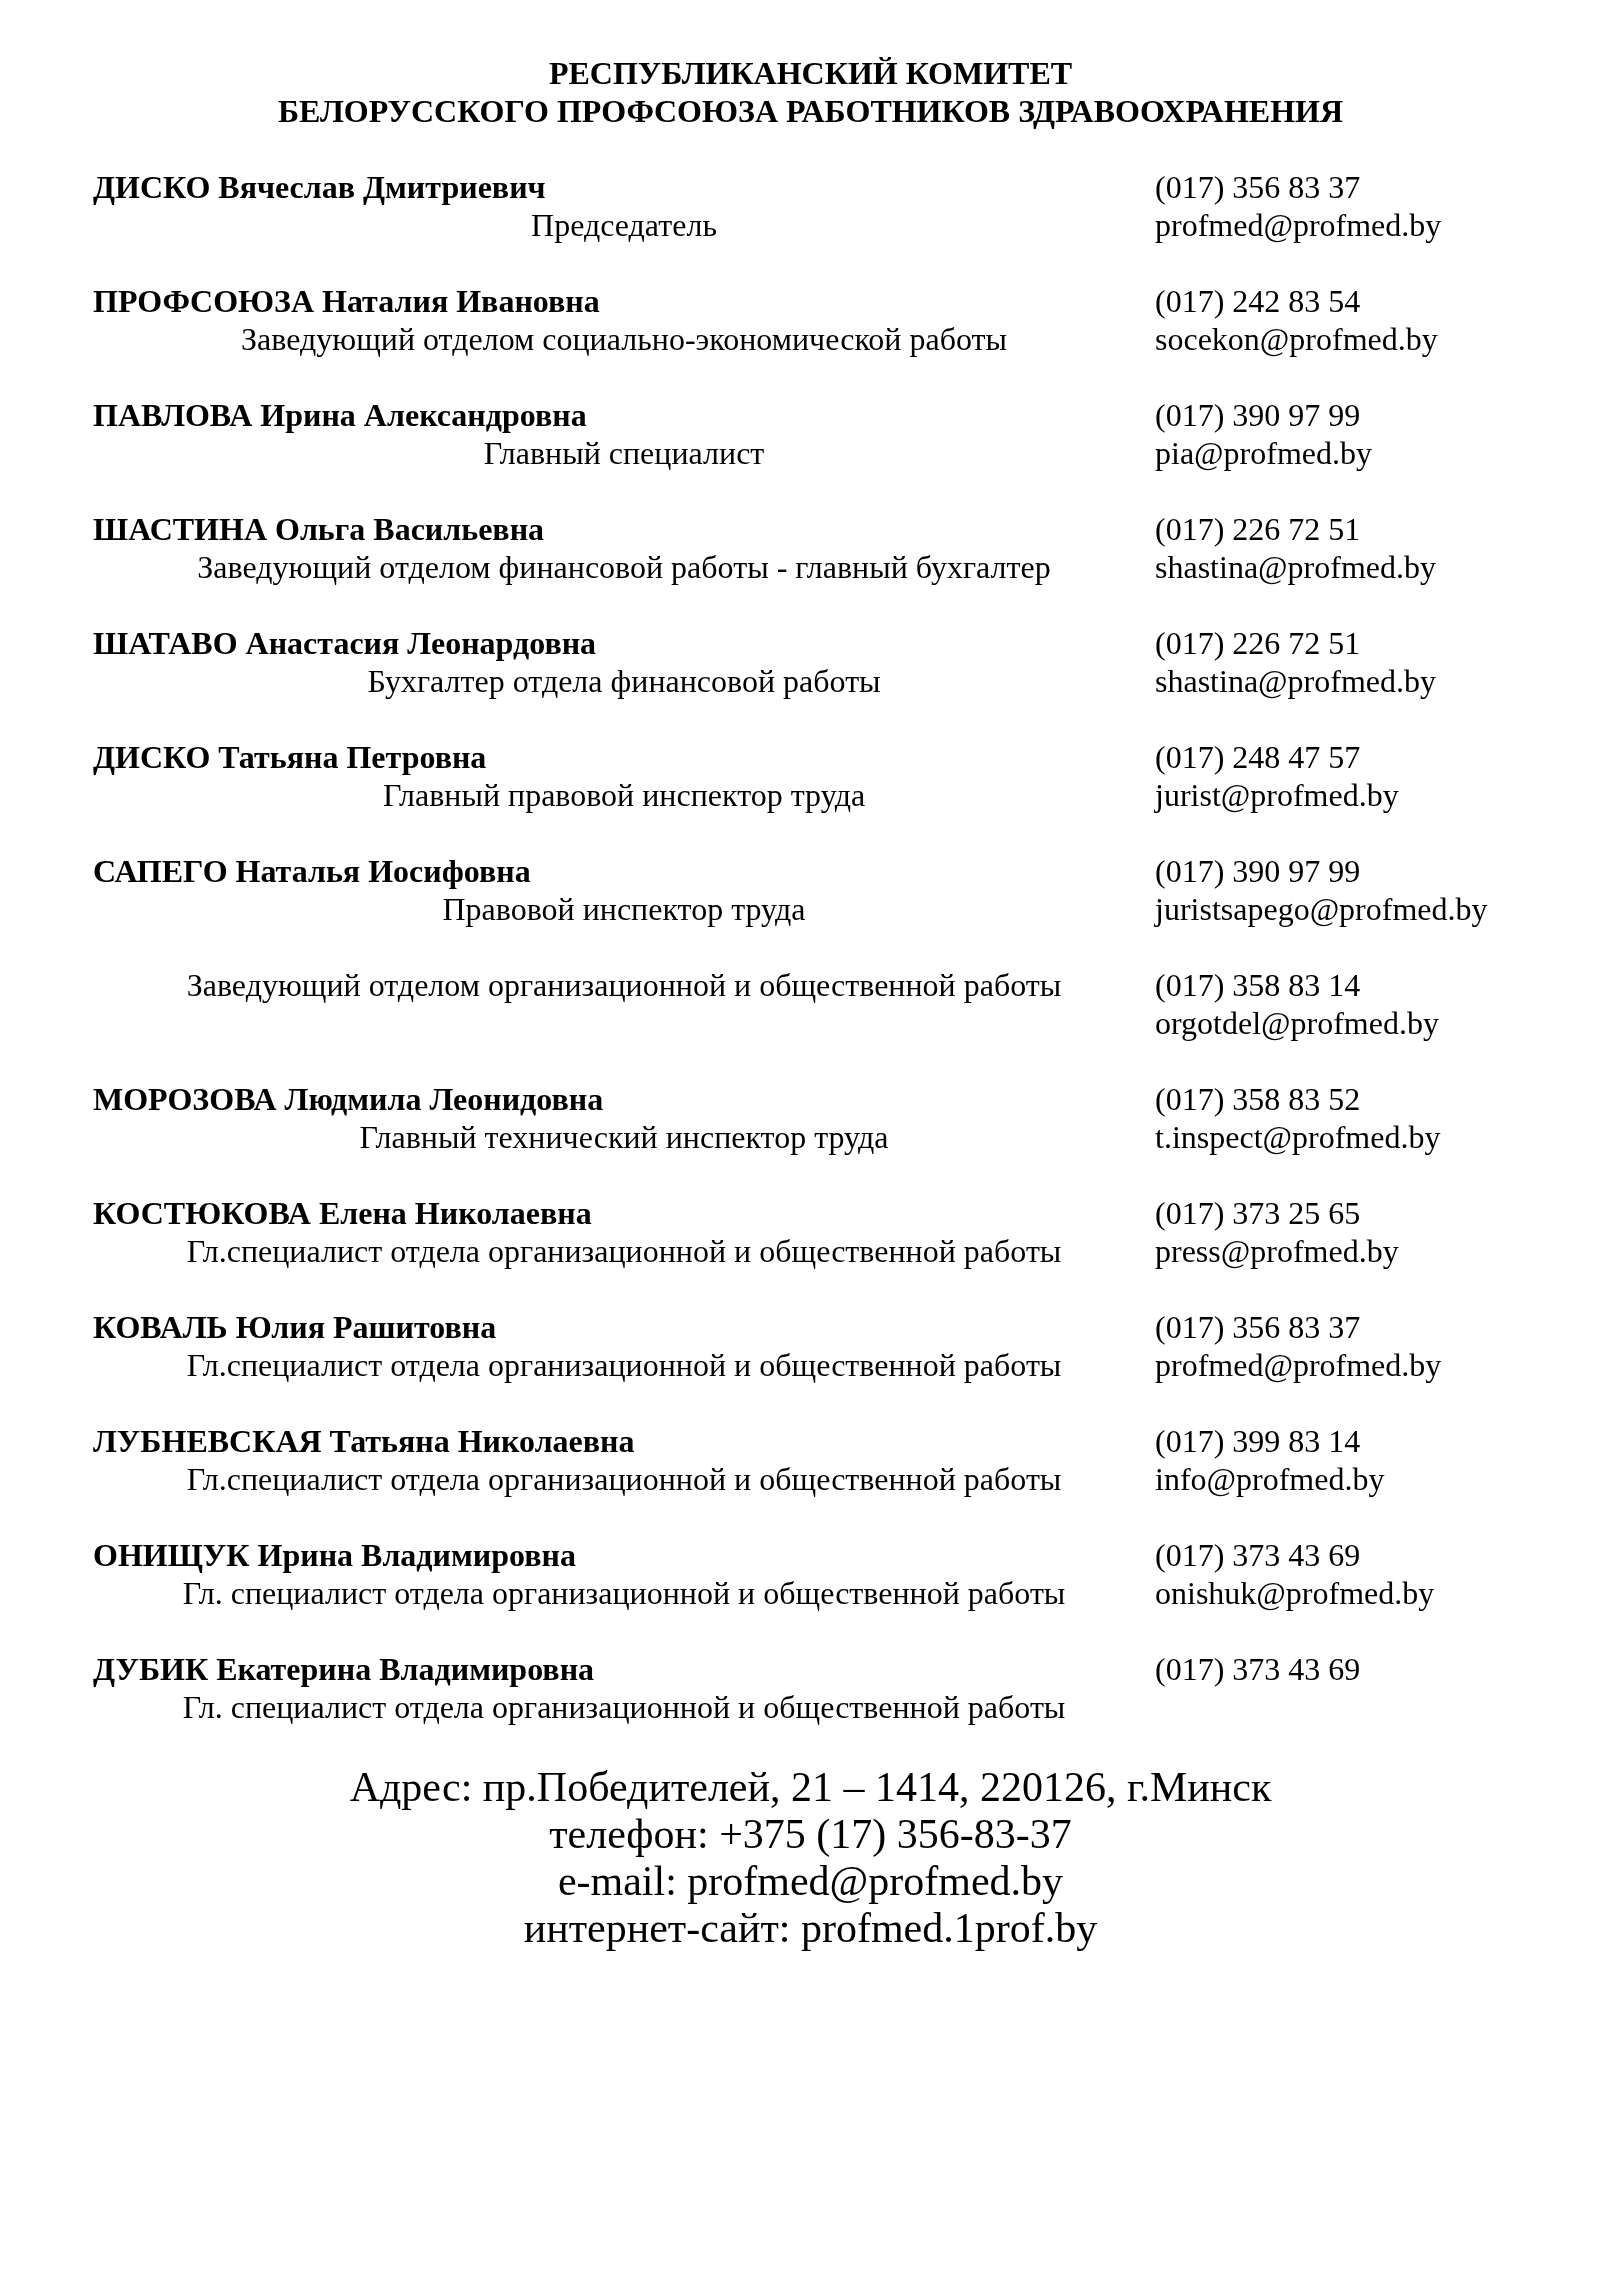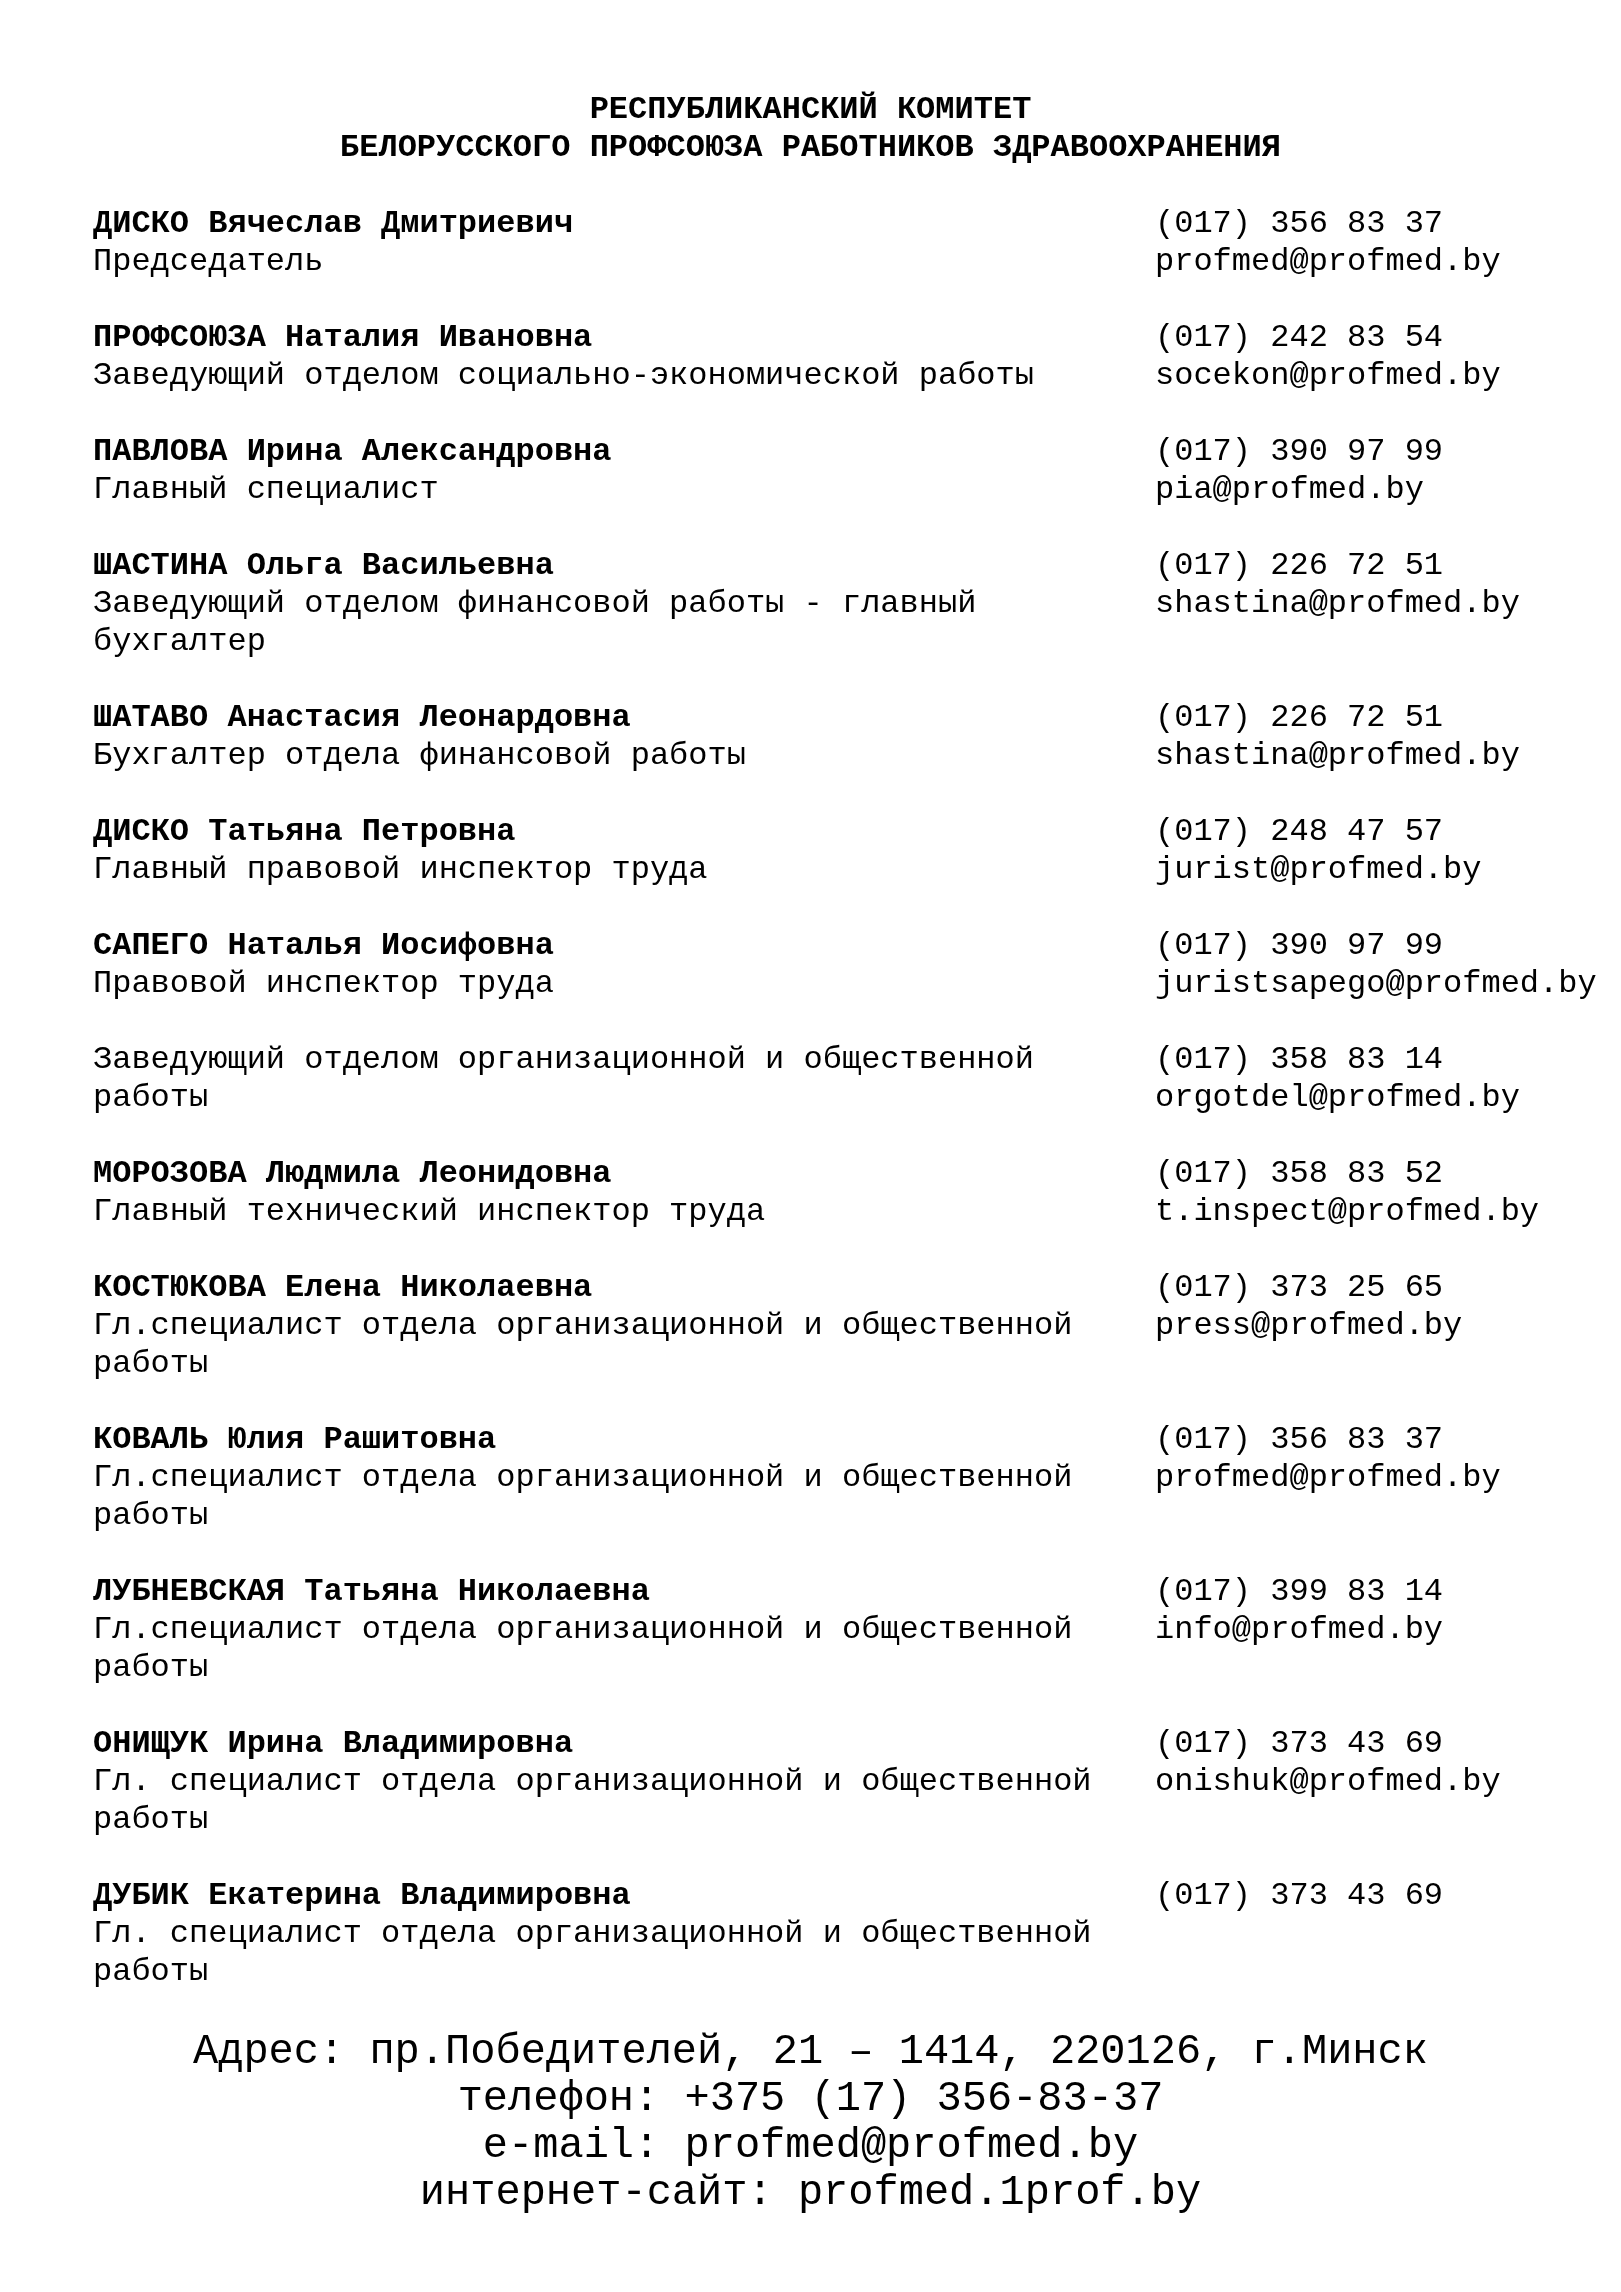--- a/index.html
+++ b/index.html
@@ -3,39 +3,39 @@
 <meta charset="utf-8">
 <style>
   html, body { margin: 0; padding: 0; background: #888; }
   .page {
     position: relative;
     width: 1621px;
     height: 2293px;
     margin: 0 auto;
     background: #ffffff;
     color: #000000;
-    font-family: Liberation Mono, monospace;
+    font-family: Liberation Serif, serif;
     font-size: 32px;
     line-height: 38px;
     box-sizing: border-box;
-    padding: 91px 93px 0 93px;
+    padding: 54px 93px 0 93px;
     overflow: hidden;
   }
   .doc-title {
     text-align: center;
     font-weight: bold;
     margin: 0 0 38px 0;
   }
   .entry {
     display: grid;
     grid-template-columns: 1062px 1fr;
     margin-bottom: 38px;
   }
   .entry .name { font-weight: bold; }
-  .entry .position { font-weight: normal; }
+  .entry .position { font-weight: normal; text-align: center; }
   .entry .right { font-weight: normal; }
   .doc-footer {
     margin-top: 36px;
     text-align: center;
     font-size: 42px;
     line-height: 47px;
   }
 </style>
 </head>
 <body>

